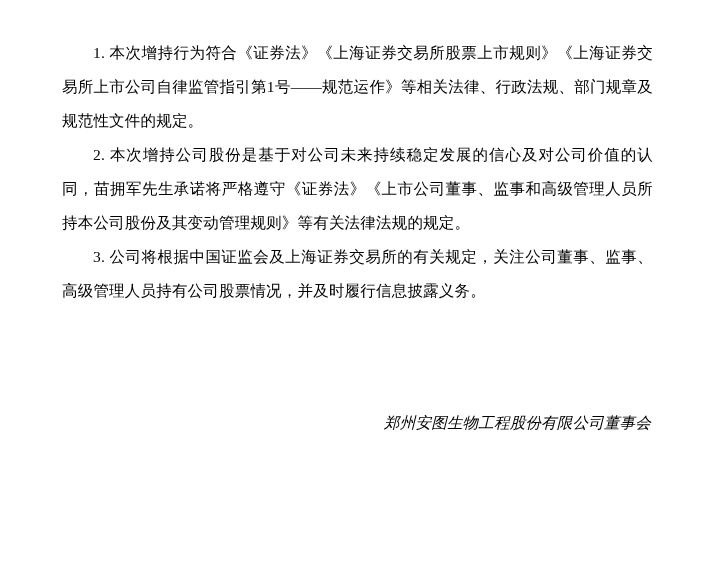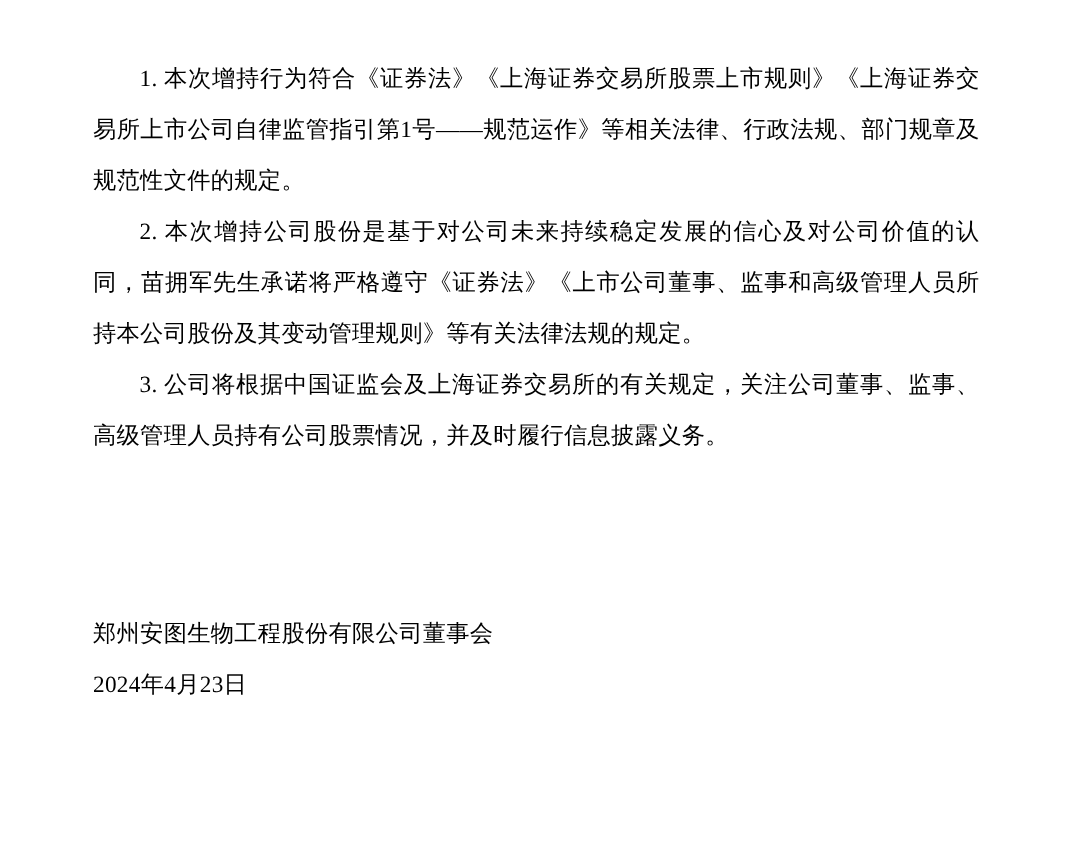--- a/index.html
+++ b/index.html
@@ -30,21 +30,23 @@
     letter-spacing: 0.2px;
   }
   .indent {
     text-indent: 2em;
   }
   .spacer-sm {
     height: 6px;
   }
   .closing-block {
     margin-top: 92px;
+    text-align: right;
     padding-right: 2px;
+    font-style: italic;
   }
   .closing-line {
     font-size: 15.5px;
     line-height: 34px;
     letter-spacing: 0.2px;
   }
   .closing-line.date {
     padding-right: 24px;
   }
 </style>
@@ -57,16 +59,15 @@
 
   <p class="para indent">2. 本次增持公司股份是基于对公司未来持续稳定发展的信心及对公司价值的认同，苗拥军先生承诺将严格遵守《证券法》《上市公司董事、监事和高级管理人员所持本公司股份及其变动管理规则》等有关法律法规的规定。</p>
 
   <p class="para indent">3. 公司将根据中国证监会及上海证券交易所的有关规定，关注公司董事、监事、高级管理人员持有公司股票情况，并及时履行信息披露义务。</p>
 
   <div class="spacer-sm"></div>
 
 
   <div class="closing-block">
     <div class="closing-line">郑州安图生物工程股份有限公司董事会</div>
-    <div class="closing-line date">2024年4月23日</div>
   </div>
 
 </div>
 
 </body></html>

